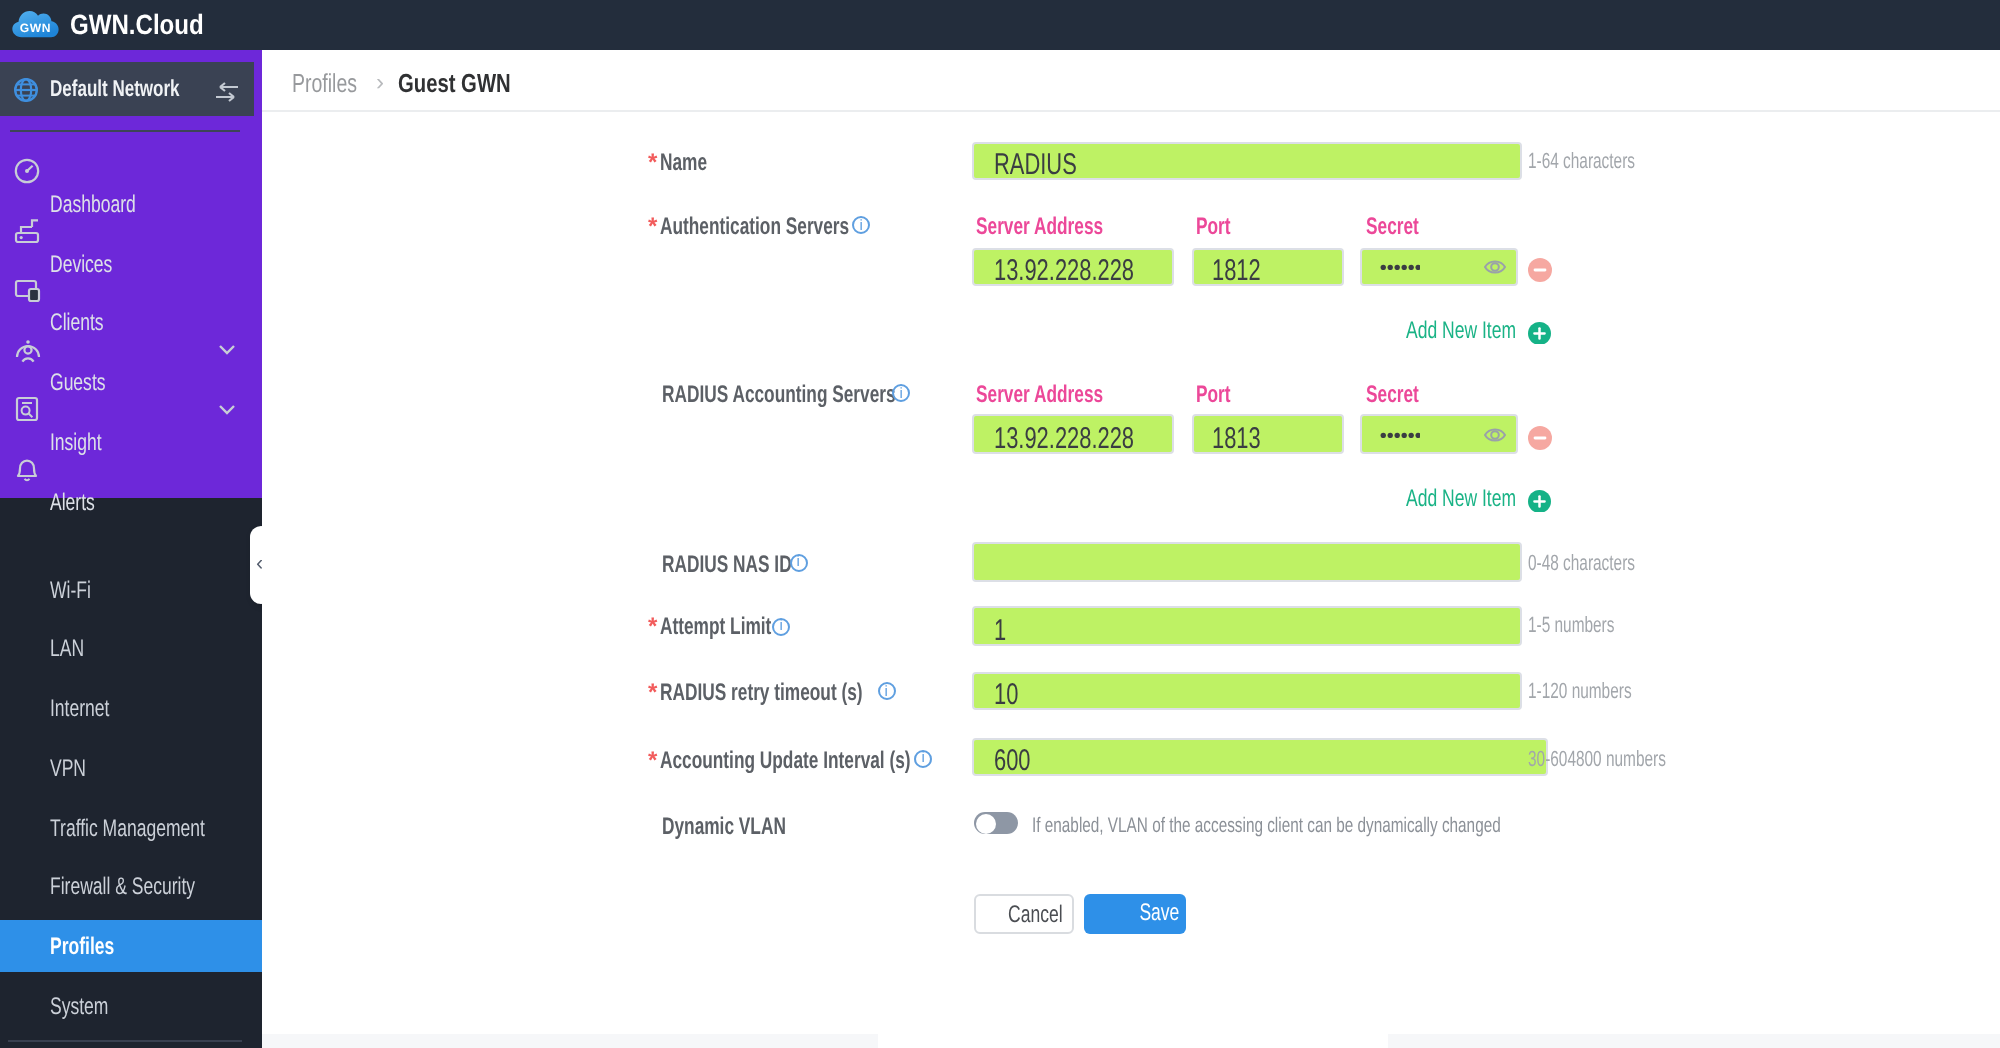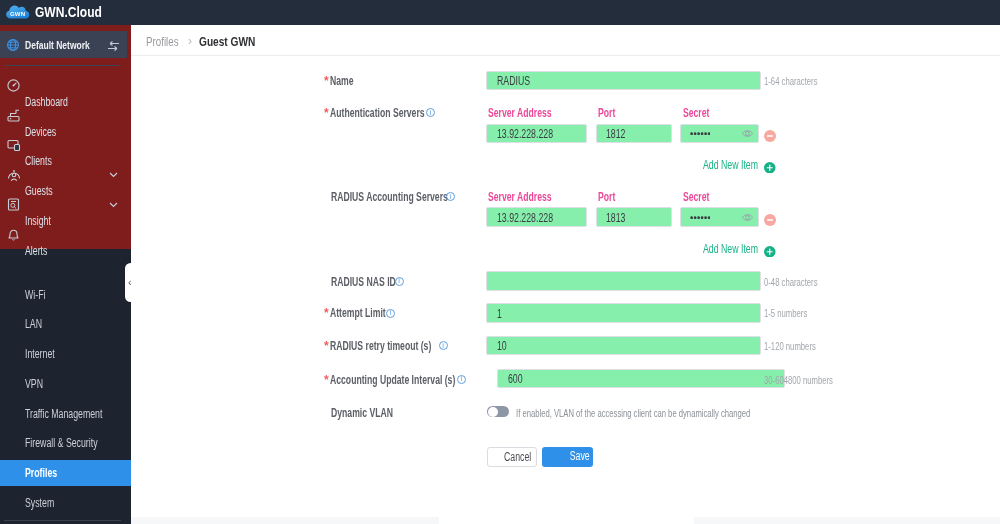--- a/index.html
+++ b/index.html
@@ -8,21 +8,21 @@
 #page { position:absolute; top:0; left:0; width:1000px; height:524px; }
 .abs { position:absolute; }
 .tx { display:inline-block; white-space:nowrap; transform:scaleX(0.73); transform-origin:0 50%; }
 
 
 #header { position:absolute; top:0; left:0; width:1000px; height:25px; background:#232d3c; }
 #logo-text { position:absolute; left:35px; top:4px; font-size:14px; font-weight:bold; color:#fff; }
 #logo-text .tx { transform:scaleX(0.86); }
 
 
-#sidebar { position:absolute; top:25px; left:0; width:131px; height:499px; background:#7f1d1d; }
+#sidebar { position:absolute; top:25px; left:0; width:131px; height:499px; background:#6d28d9; }
 #submenu-bg { position:absolute; top:223.5px; left:0; width:131px; height:275.5px; background:#1e242f; }
 #netrow { position:absolute; top:6px; left:0; width:127px; height:27px; background:#3a4253; }
 #netrow .txt { position:absolute; left:25px; top:8px; font-size:11.5px; font-weight:bold; color:#f0f2f5; }
 #netrow .txt .tx { transform:scaleX(0.74); }
 #net-sep { position:absolute; top:40px; left:5px; width:115px; height:1px; background:#3d4456; }
 
 .mitem { position:absolute; left:0; width:131px; height:20px; color:#dde1e8; font-size:12px; line-height:20px; }
 .mitem .label { position:absolute; left:25px; top:16px; }
 .mitem .micon { position:absolute; left:7px; top:3.5px; }
 .mitem .chev { position:absolute; left:109px; top:7px; }
@@ -41,21 +41,21 @@
 #crumbbar .sep { position:absolute; left:57px; top:9px; font-size:12px; color:#b8babd; }
 #crumbbar .c2 { position:absolute; left:68px; top:8.5px; font-size:13px; font-weight:bold; color:#303133; }
 #crumbbar .c2 .tx { transform:scaleX(0.78); }
 
 
 .flabel { position:absolute; font-size:12px; font-weight:bold; color:#5c6066; white-space:nowrap; }
 .flabel .req { color:#f25c5c; display:inline-block; width:5.5px; }
 .flabel .tx { transform:scaleX(0.72); }
 .colhead { position:absolute; font-size:12px; font-weight:bold; color:#ec4899; white-space:nowrap; }
 .colhead .tx { transform:scaleX(0.72); }
-.finput { position:absolute; border:1px solid #dcdfe6; border-radius:2px; background:#86efac; font-size:12px; color:#3a3d42; height:19.5px; }
+.finput { position:absolute; border:1px solid #dcdfe6; border-radius:2px; background:#bef264; font-size:15px; color:#3a3d42; height:19.5px; }
 .finput .val { position:absolute; left:9.5px; top:2.5px; }
 .finput .val .tx { transform:scaleX(0.73); }
 .hint { position:absolute; font-size:11px; color:#a2a6ab; white-space:nowrap; }
 .hint .tx { transform:scaleX(0.7); }
 .addnew { position:absolute; font-size:12px; color:#1ab386; }
 .addnew .tx { transform:scaleX(0.73); }
 .info { position:absolute; width:9px; height:9px; border:1px solid #5f9fe0; border-radius:50%; }
 .info:after { content:"i"; position:absolute; left:2.8px; top:-1.5px; font-size:7.5px; color:#5f9fe0; }
 .dots > svg:first-child { position:absolute; left:8.5px; top:7.3px; }
 .eye { position:absolute; right:5.5px; top:4.8px; left:auto; }
@@ -264,21 +264,21 @@
 
     <div class="flabel" style="left:324px;top:339px;"><span class="req">*</span><span class="tx">RADIUS retry timeout (s)</span></div>
     <div class="info" style="left:438.5px;top:341.2px;"></div>
     <div class="finput" style="left:486px;top:335.8px;width:275px;">
         <span class="val"><span class="tx">10</span></span>
       </div>
     <div class="hint" style="left:764px;top:340px;"><span class="tx">1-120 numbers</span></div>
 
     <div class="flabel" style="left:324px;top:372.7px;"><span class="req">*</span><span class="tx">Accounting Update Interval (s)</span></div>
     <div class="info" style="left:457px;top:374.9px;"></div>
-    <div class="finput" style="left:486px;top:368.8px;width:288px;margin-left:11px;">
+    <div class="finput" style="left:486px;top:368.8px;width:288px;">
         <span class="val"><span class="tx">600</span></span>
       </div>
     <div class="hint" style="left:764px;top:373.7px;"><span class="tx">30-604800 numbers</span></div>
 
     <div class="flabel" style="left:331px;top:406.3px;"><span class="tx">Dynamic VLAN</span></div>
     <div class="abs" style="left:486.8px;top:405.8px;width:22px;height:11.5px;border-radius:6px;background:#8e97a5;"></div>
     <div class="abs" style="left:487.6px;top:406.6px;width:10px;height:10px;border-radius:50%;background:#fff;"></div>
     <div class="hint" style="left:515.5px;top:407.2px;color:#8b9097;font-size:10.5px;"><span class="tx" style="transform:scaleX(0.73);">If enabled, VLAN of the accessing client can be dynamically changed</span></div>
 
     <div class="btn" style="left:487px;top:447px;width:50px;border:1px solid #d9dce0;background:#fff;color:#4a4d52;"><span class="tx">Cancel</span></div>

